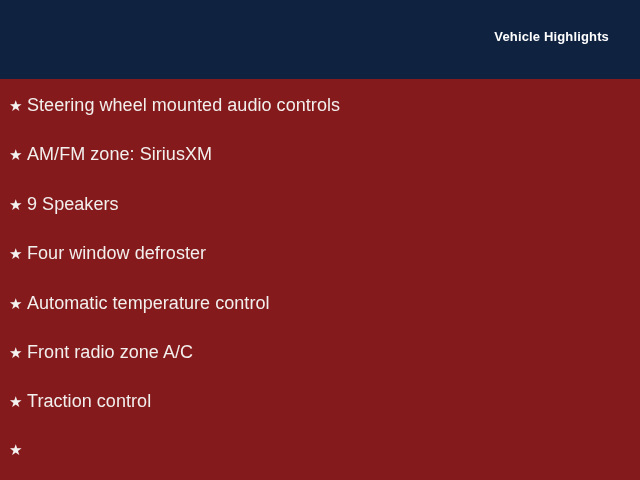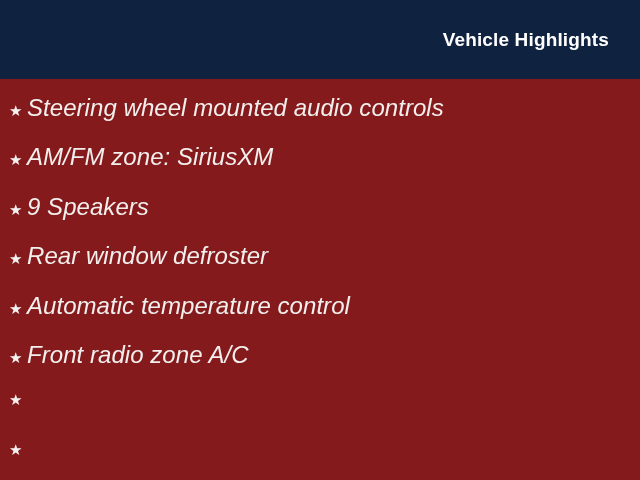--- a/index.html
+++ b/index.html
@@ -33,21 +33,21 @@
     height: 79px;
     background: #0f2240;
     box-sizing: border-box;
     display: flex;
     align-items: flex-start;
     justify-content: flex-end;
   }
 
   #panel-title {
     color: #ffffff;
-    font-size: 19px;
+    font-size: 13px;
     font-weight: bold;
     letter-spacing: 0.15px;
     line-height: 1;
     margin-top: 30px;
     margin-right: 31px;
     white-space: nowrap;
   }
 
   
   #highlights-list {
@@ -82,24 +82,23 @@
     width: 18px;
     color: #f4f2f0;
     font-size: 15px;
     line-height: 1;
     text-align: left;
   }
 
   .highlight-label {
     flex: 0 1 auto;
     color: #f2efed;
-    font-size: 24px;
+    font-size: 18px;
     line-height: 1;
     letter-spacing: 0.05px;
-    font-style: italic;
   }
 </style>
 </head>
 <body>
 
 <div id="vehicle-highlights-panel">
 
   <div id="panel-header">
     <div id="panel-title">Vehicle Highlights</div>
   </div>
@@ -116,35 +115,36 @@
       <span class="highlight-label">AM/FM zone: SiriusXM</span>
     </li>
 
     <li class="highlight-item">
       <span class="bullet-star">★</span>
       <span class="highlight-label">9 Speakers</span>
     </li>
 
     <li class="highlight-item">
       <span class="bullet-star">★</span>
-      <span class="highlight-label">Rear window defroster</span>
+      <span class="highlight-label">Four window defroster</span>
     </li>
 
     <li class="highlight-item">
       <span class="bullet-star">★</span>
       <span class="highlight-label">Automatic temperature control</span>
     </li>
 
     <li class="highlight-item">
       <span class="bullet-star">★</span>
       <span class="highlight-label">Front radio zone A/C</span>
     </li>
 
     <li class="highlight-item">
       <span class="bullet-star">★</span>
+      <span class="highlight-label">Traction control</span>
     </li>
 
     <li class="highlight-item">
       <span class="bullet-star">★</span>
     </li>
 
   </ul>
 
 </div>
 

